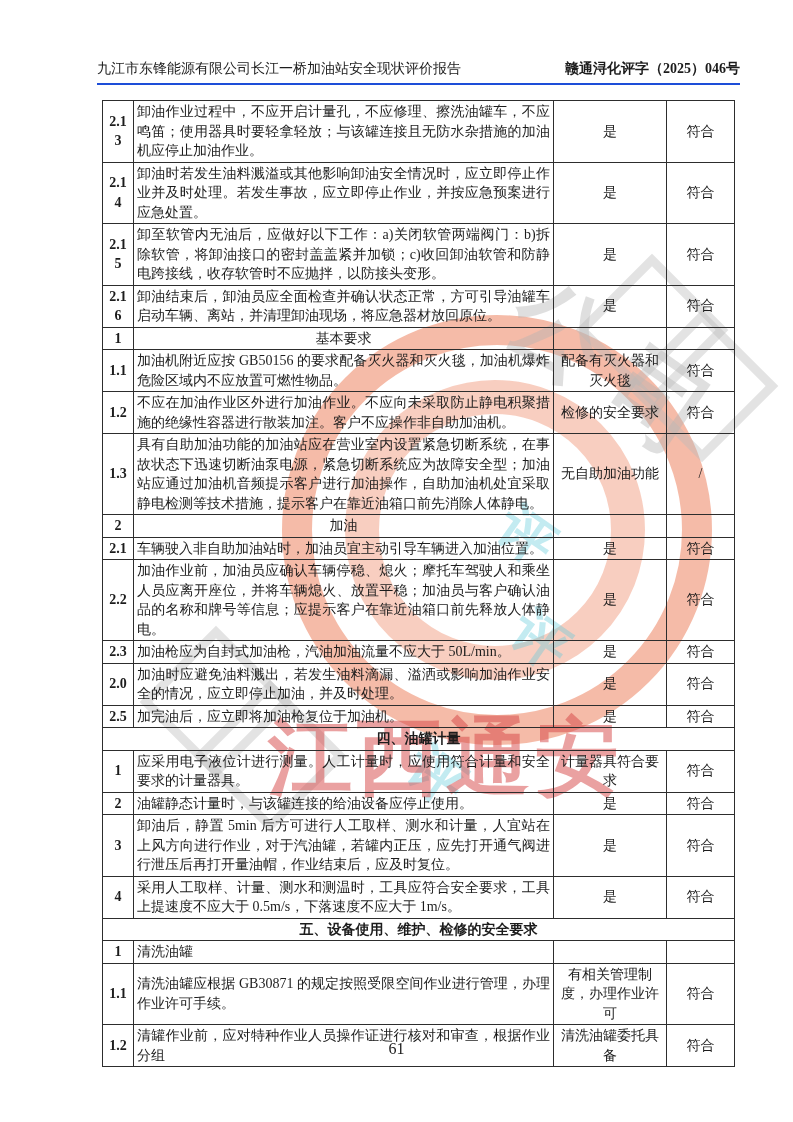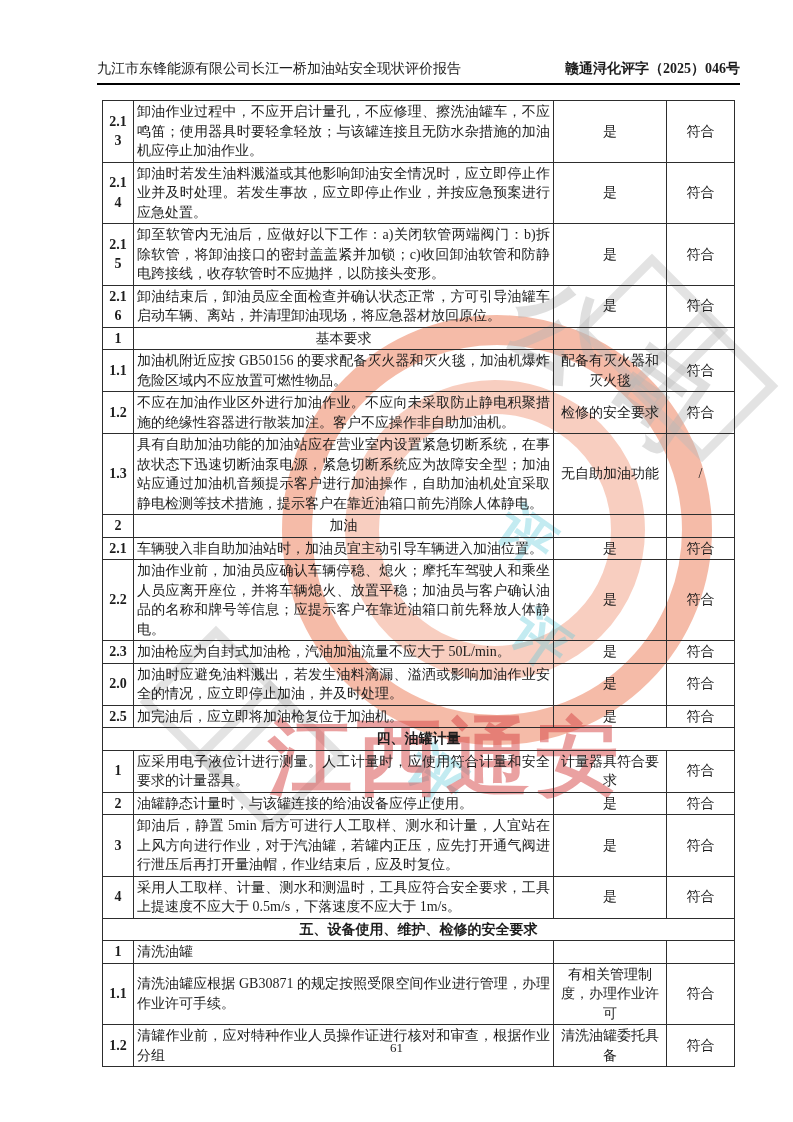--- a/index.html
+++ b/index.html
@@ -39,41 +39,41 @@
     transform:rotate(35deg); font-size:56px; font-weight:bold;
     color:rgba(96,202,218,0.38); white-space:nowrap;
   }
   .wm-c1 { left:498px; top:498px; }
   .wm-c2 { left:512px; top:602px; }
   .wm-c3 { left:408px; top:738px; }
   
   .header {
     position:absolute; left:97px; top:60px; width:643px; z-index:1;
     display:flex; justify-content:space-between; align-items:flex-end;
-    border-bottom:2px solid #000000; padding-bottom:5px; font-size:14px;
+    border-bottom:2px solid #1d4ed8; padding-bottom:5px; font-size:14px;
   }
   .header .right { font-weight:bold; white-space:nowrap; }
   .header .left { white-space:nowrap; }
   
   .table-wrap { position:absolute; left:102px; top:100px; width:632px; z-index:1; }
   table.eval { border-collapse:collapse; width:100%; table-layout:fixed; background:transparent;border-radius:27px; }
   table.eval td {
     border:1.5px solid #2d2d2d; font-size:14px; line-height:19.5px;
     padding:1px 3px; vertical-align:middle; word-break:break-all;
   }
   td.num-cell  { text-align:center; font-weight:bold; font-size:13px; padding:1px 0; }
   td.desc-cell { text-align:justify; }
   td.status-cell, td.result-cell { text-align:center; padding:1px 2px; }
   td.section-cell { text-align:center; font-weight:bold; font-size:15px; padding:2px 0; }
   td.sub-center { text-align:center; }
   td.sub-left { text-align:left; }
   
   .page-number {
     position:absolute; left:0; width:793px; top:1040px; z-index:1;
-    text-align:center; font-size:13px;
+    text-align:center; font-size:16px;
   }
 </style>
 </head>
 <body>
 
 <div class="page">
 
   <div class="wm seal-outer"></div>
   <div class="wm seal-inner"></div>
   <div class="wm wm-gray-text">公司</div>

